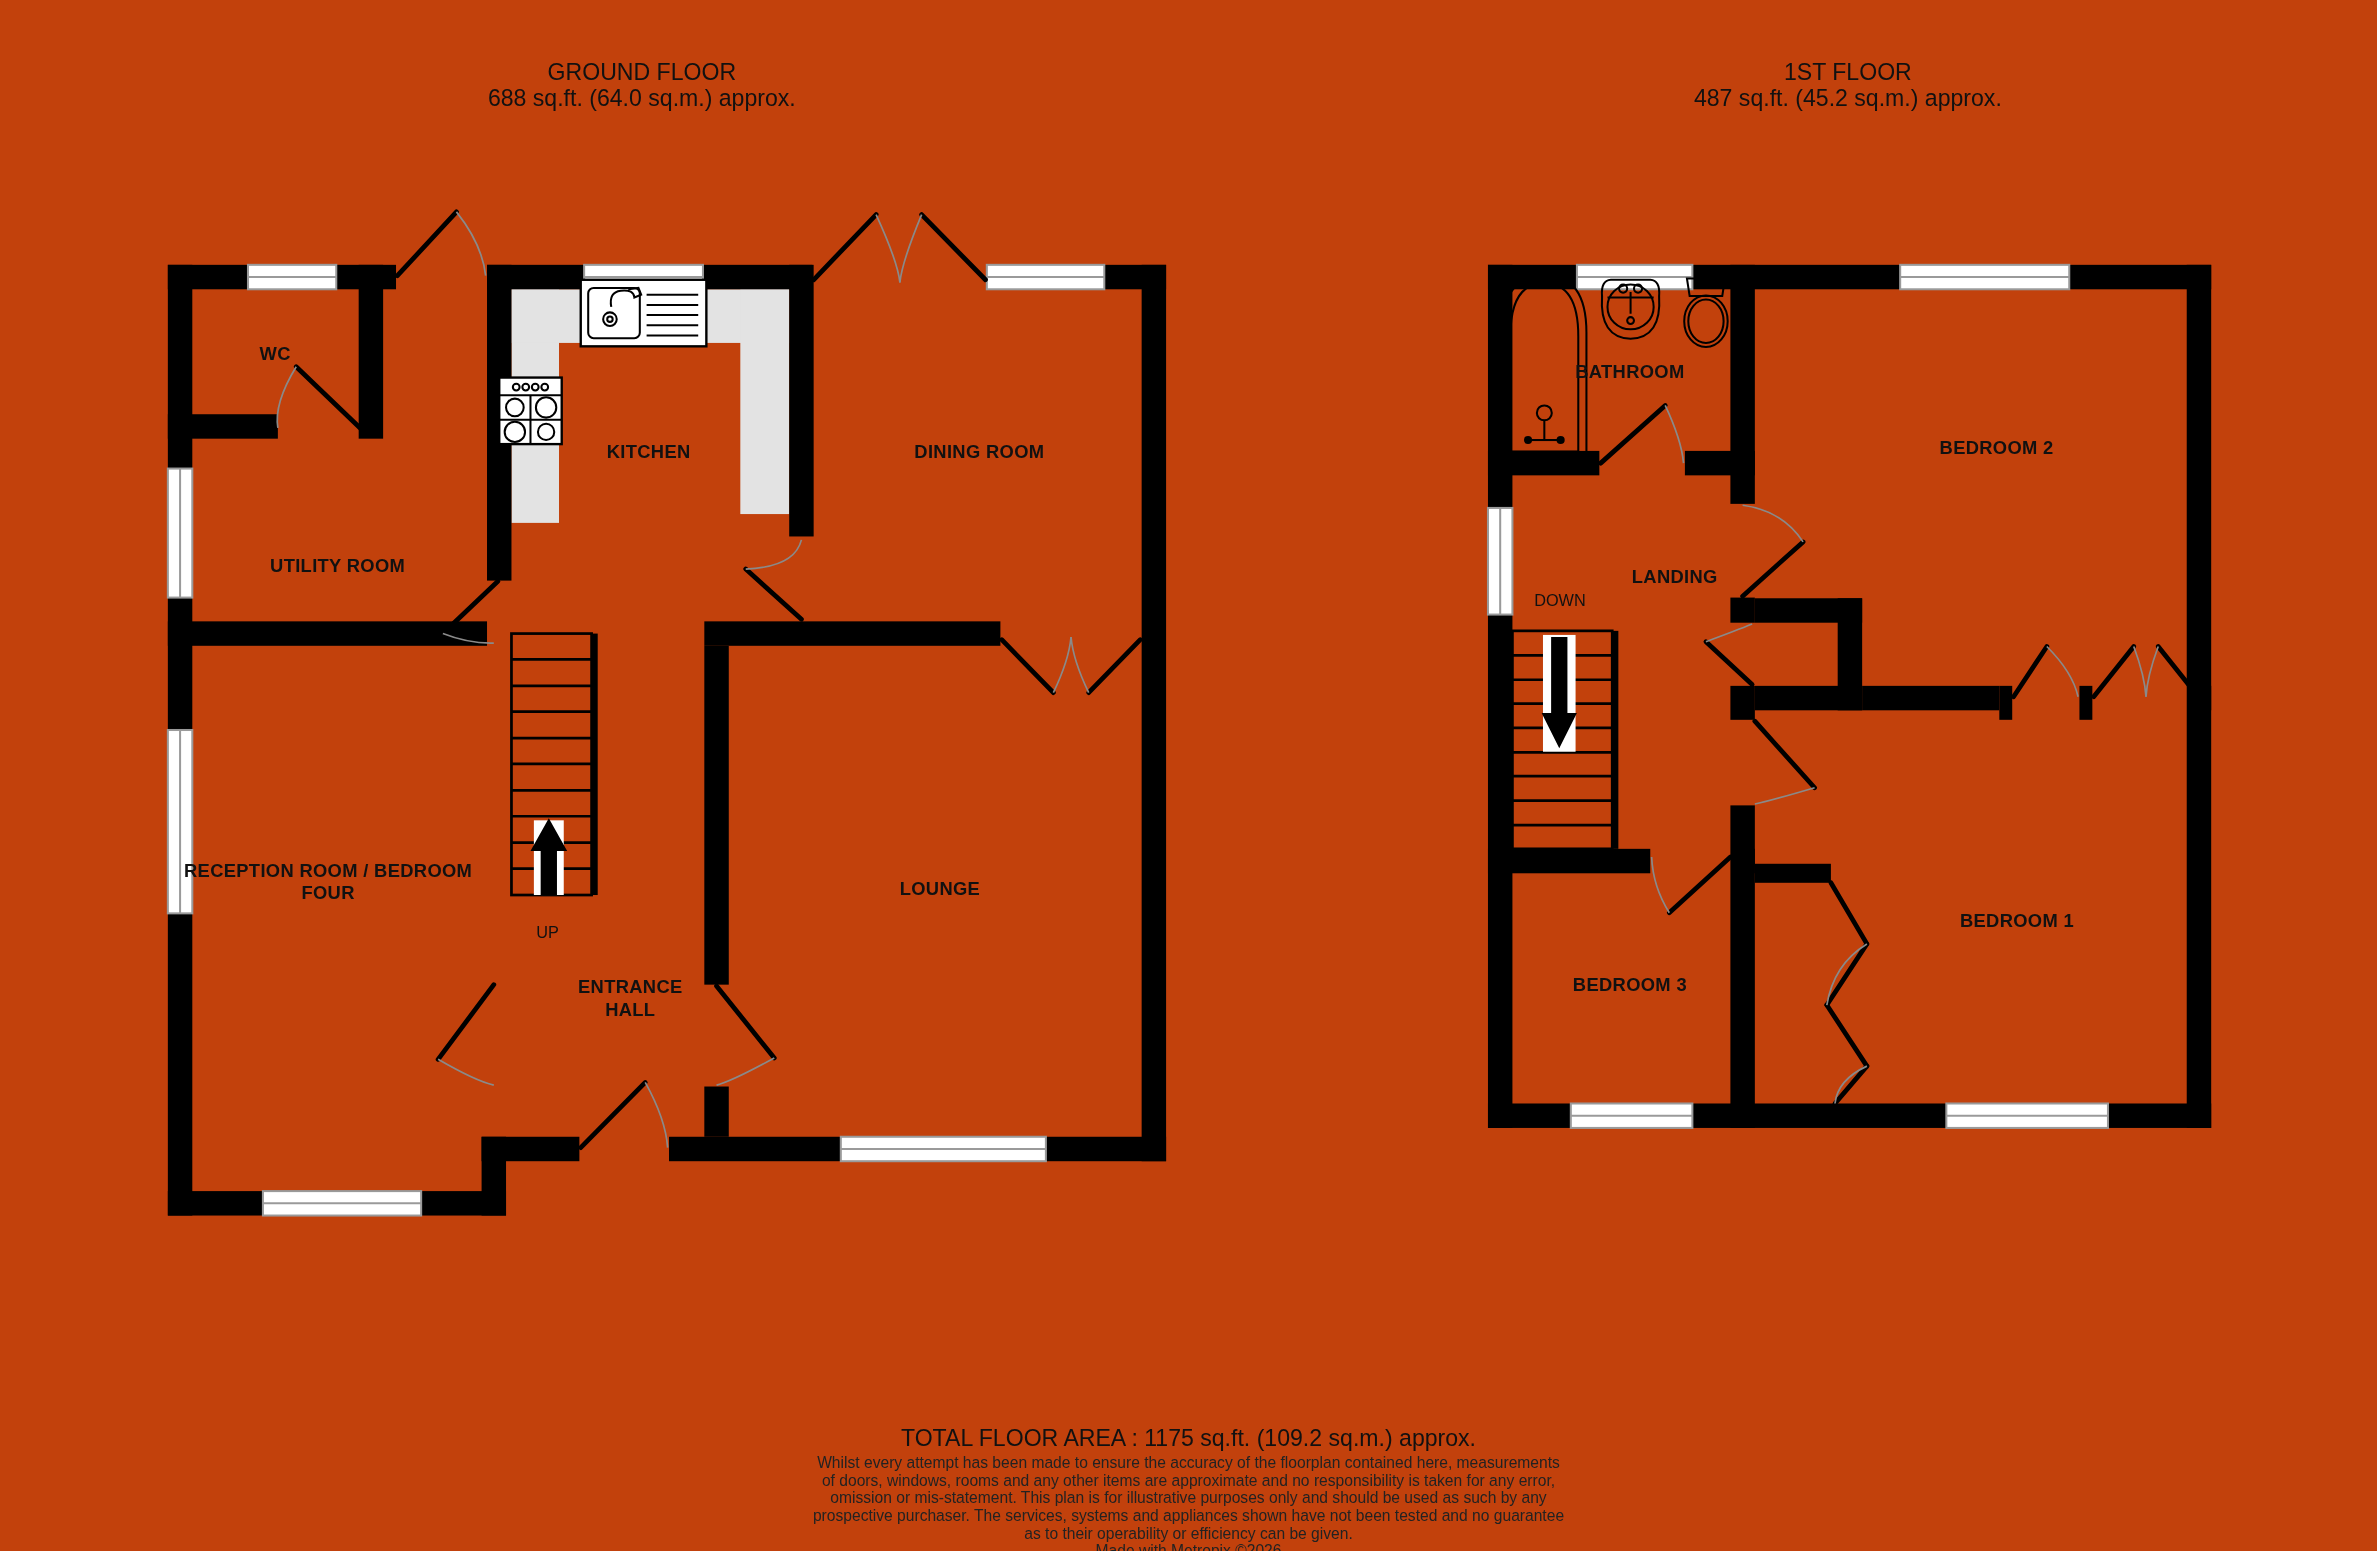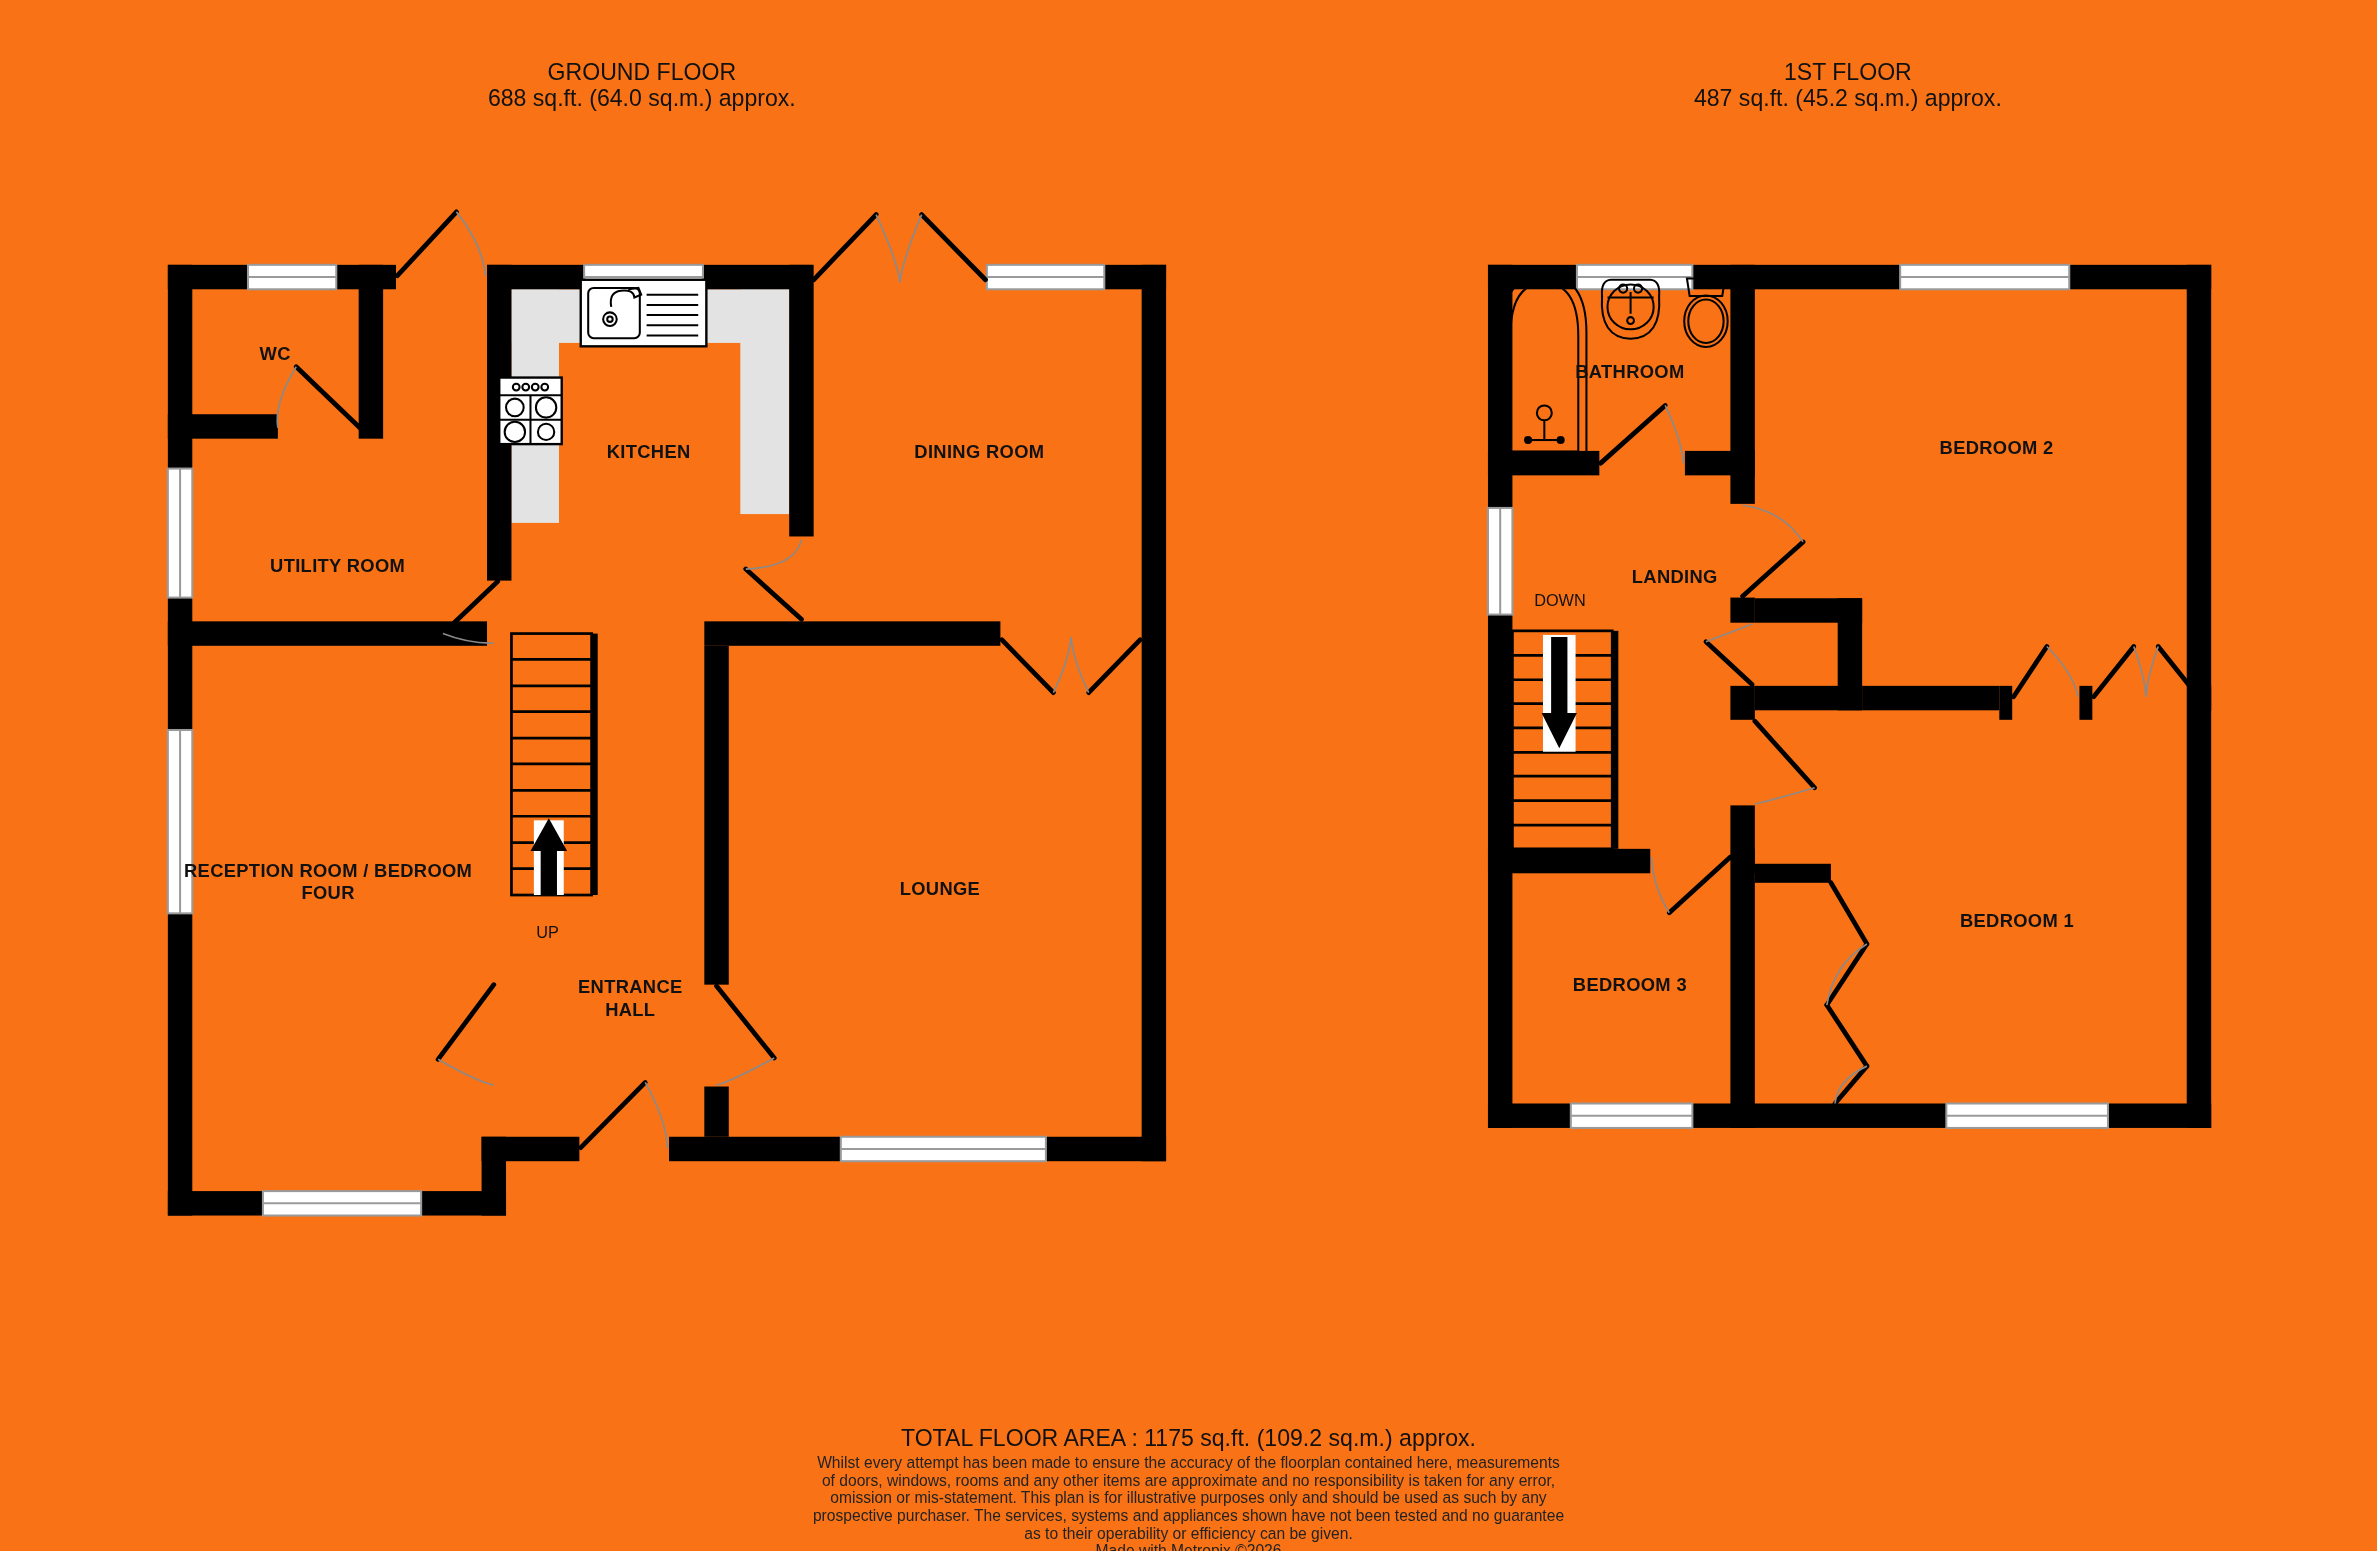--- a/index.html
+++ b/index.html
@@ -1,16 +1,16 @@
 <!DOCTYPE html>
 <html style="font-size:11px"><head>
 <meta charset="utf-8">
 <style>
   html,body{margin:0;padding:0;background:#ffffff;}
-  .page{position:relative;width:2377px;height:1551px;background:#f97316;}
+  .page{position:relative;width:2377px;height:1551px;background:#c2410c;}
   svg{position:absolute;left:0;top:0;}
   .wall{fill:#000000;}
   .counter{fill:#e3e3e3;}
   .win{fill:#ffffff;stroke:#9a9a9a;stroke-width:3;}
   .winline{stroke:#9a9a9a;stroke-width:3;}
   .leaf{stroke:#000000;stroke-width:7;stroke-linecap:round;fill:none;}
   .arc{fill:none;stroke:#8a8a8a;stroke-width:2.5;}
   .tread{stroke:#000000;stroke-width:4;}
   .stairbox{fill:none;stroke:#000000;stroke-width:4;}
   .fix{fill:#ffffff;stroke:#000000;stroke-width:3.5;}

